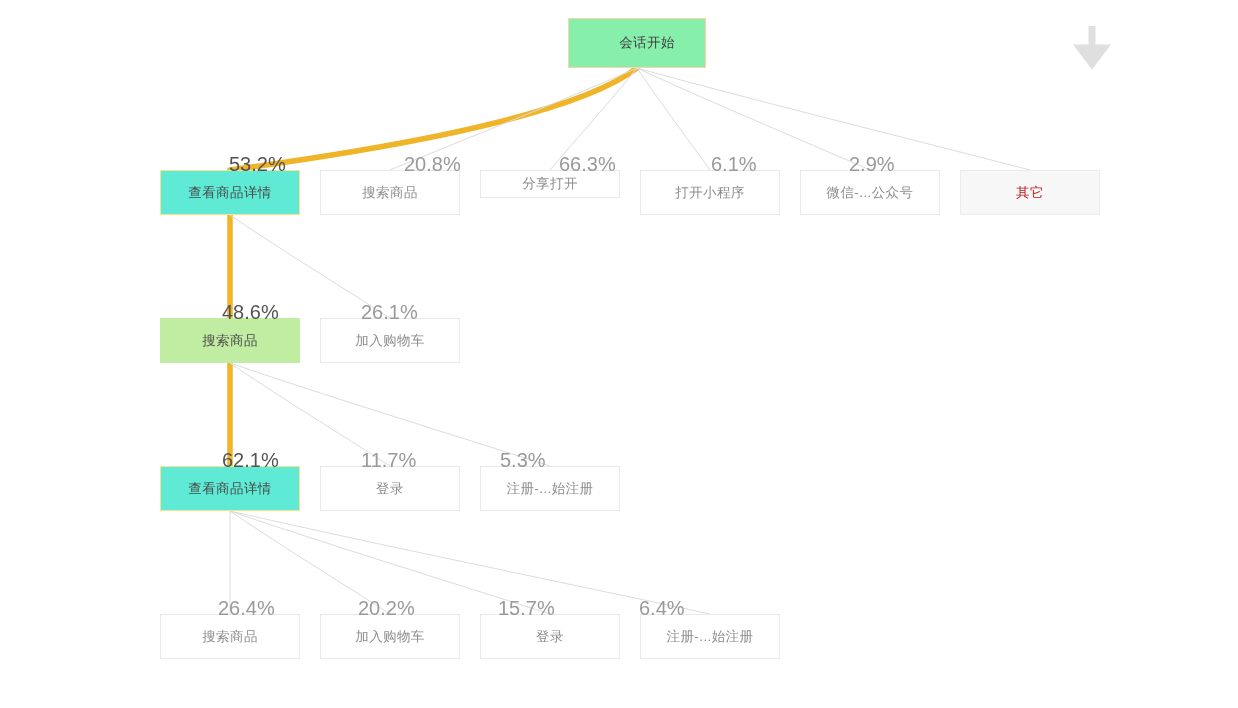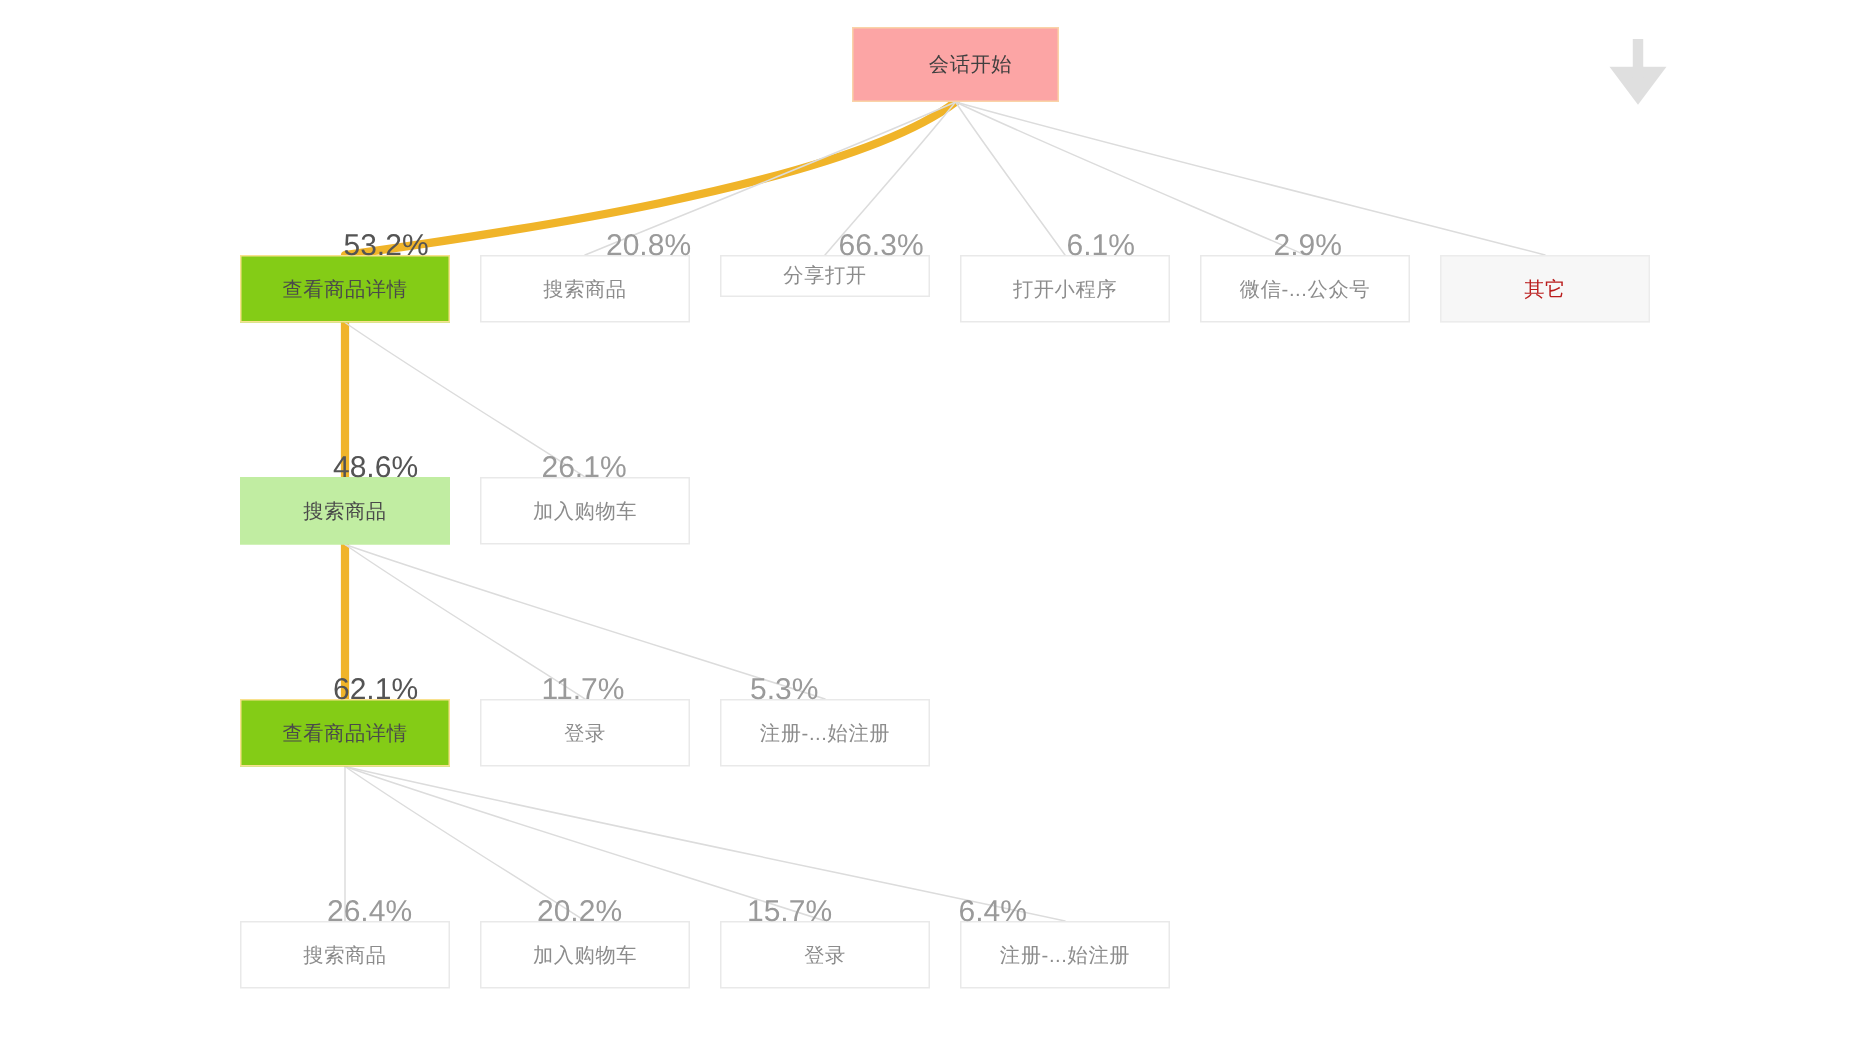--- a/index.html
+++ b/index.html
@@ -45,27 +45,27 @@
     background: #ffffff;
     border: 1px solid #e9e9e9;
     color: #8c8c8c;
   }
   .node.other {
     background: #f7f7f7;
     border: 1px solid #ececec;
     color: #b91c1c;
   }
   .node.root {
-    background: #fca5a5;
+    background: #86efac;
     border: 1px solid #fad3a8;
     color: #3f3f3f;
     padding-left: 20px;
   }
   .node.yellow {
-    background: #84cc16;
+    background: #5eead4;
     border: 1px solid #f9e18e;
     color: #4a4a4a;
   }
   .node.green {
     background: #c1eda2;
     border: 1px solid #c1eda2;
     color: #4a4a4a;
   }
   .pct {
     position: absolute;

